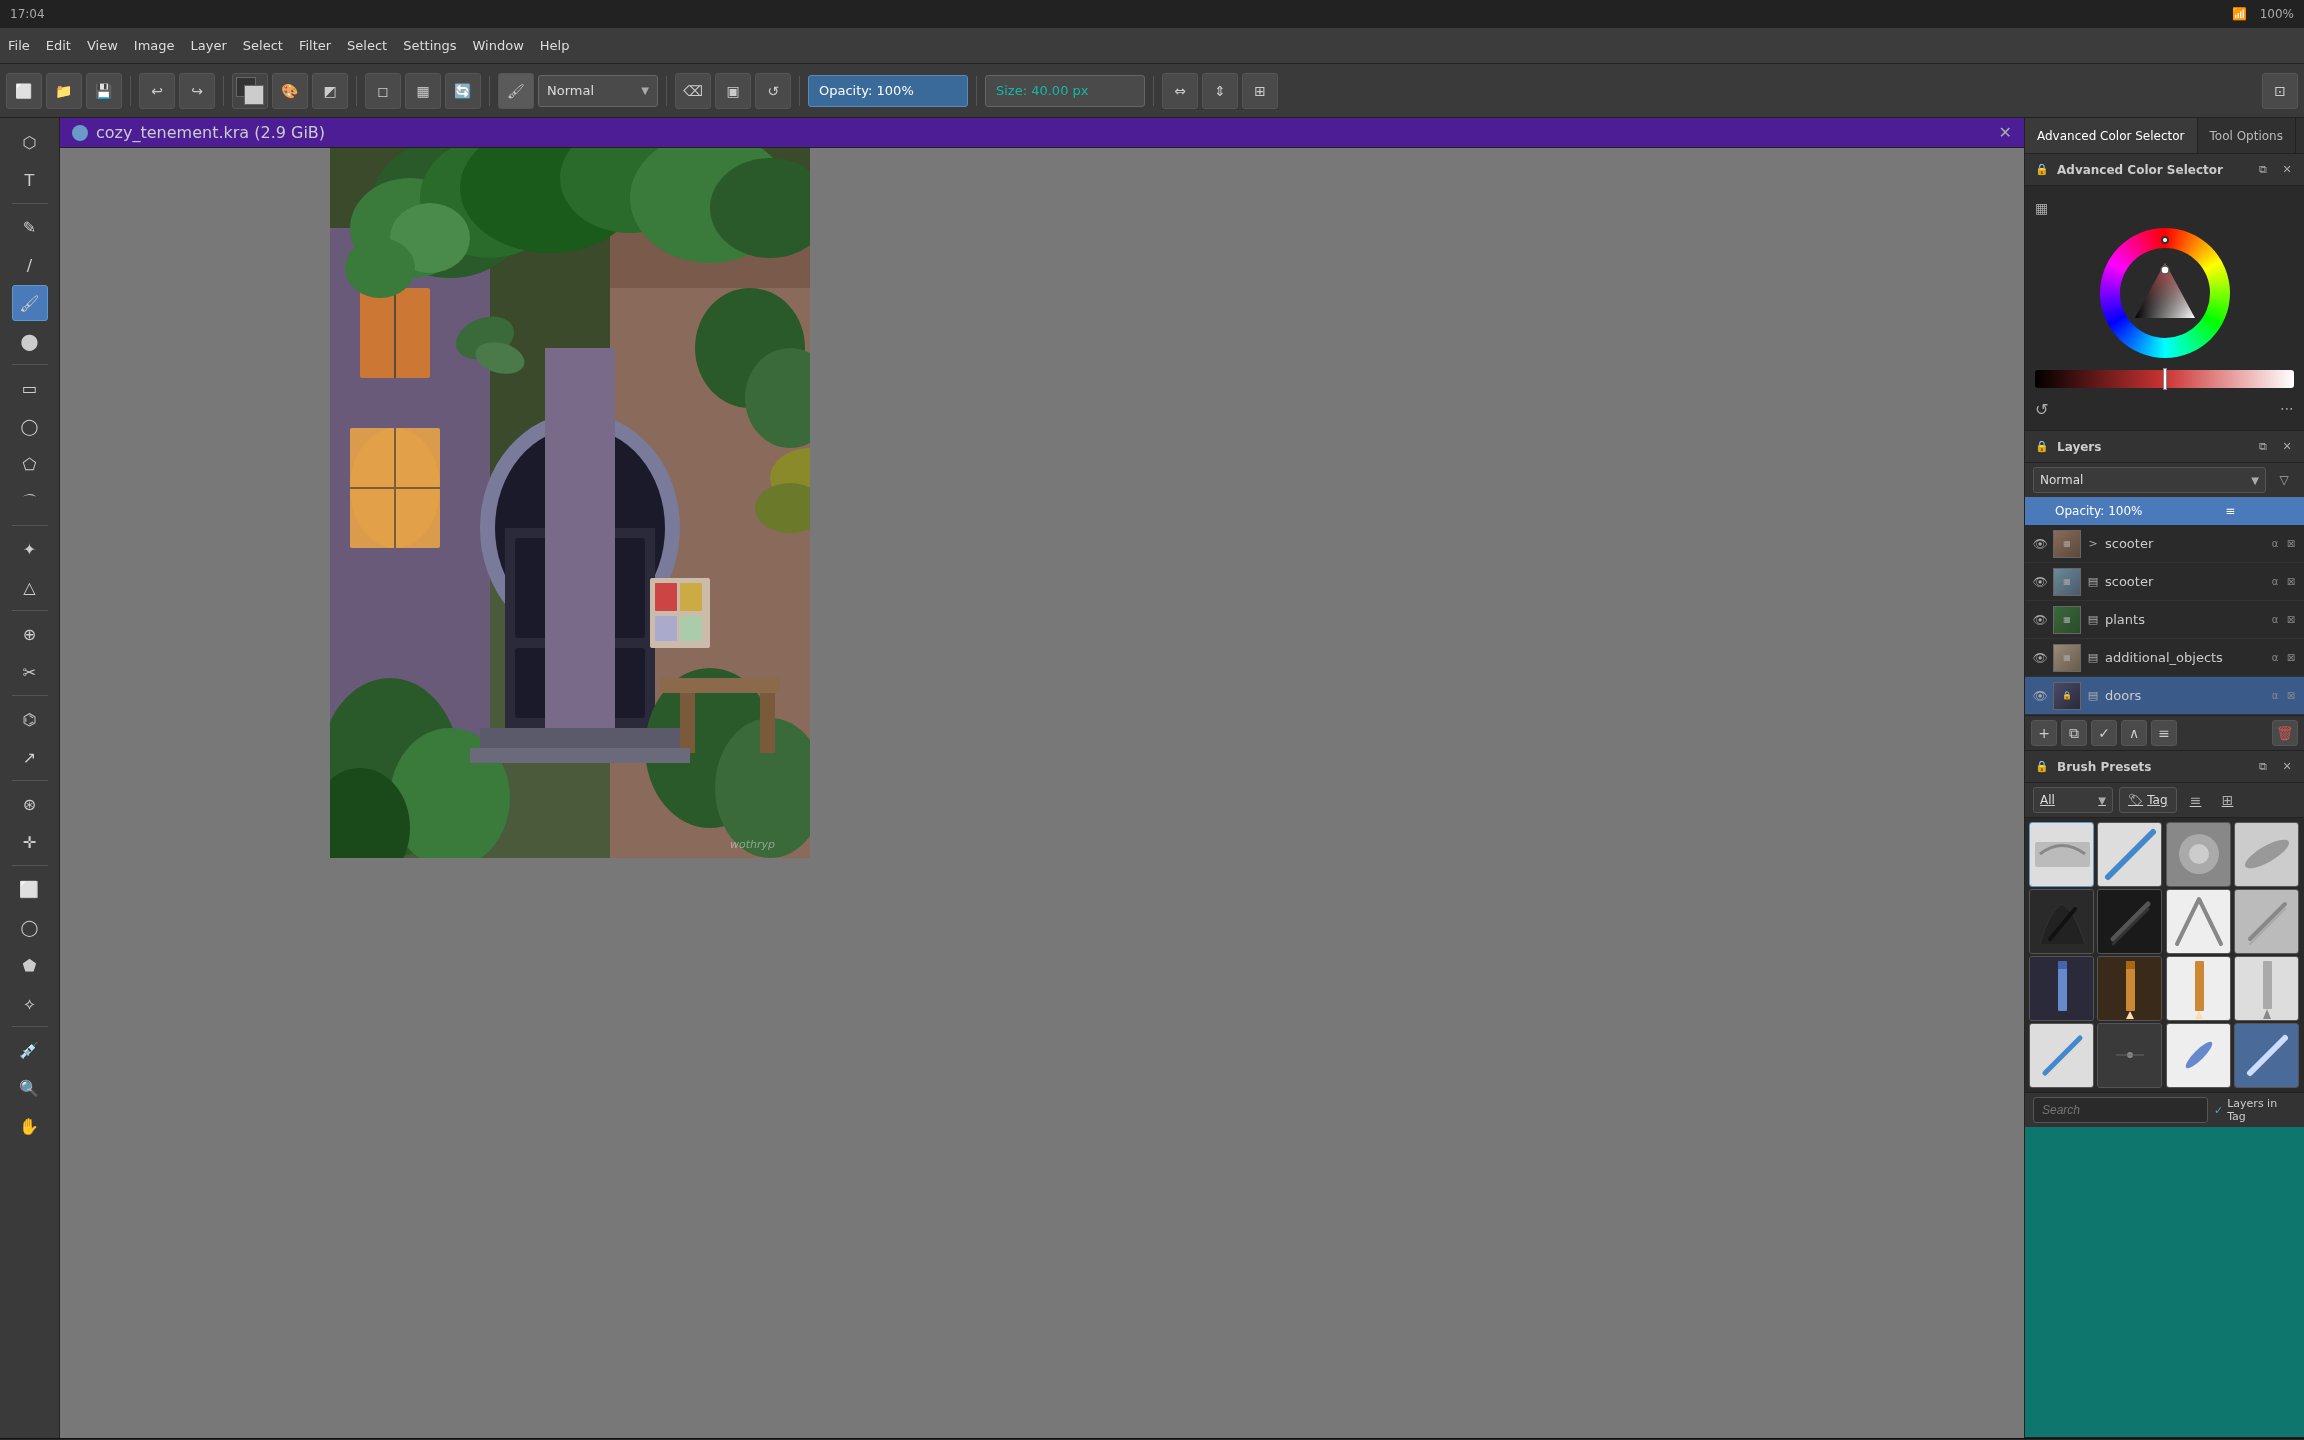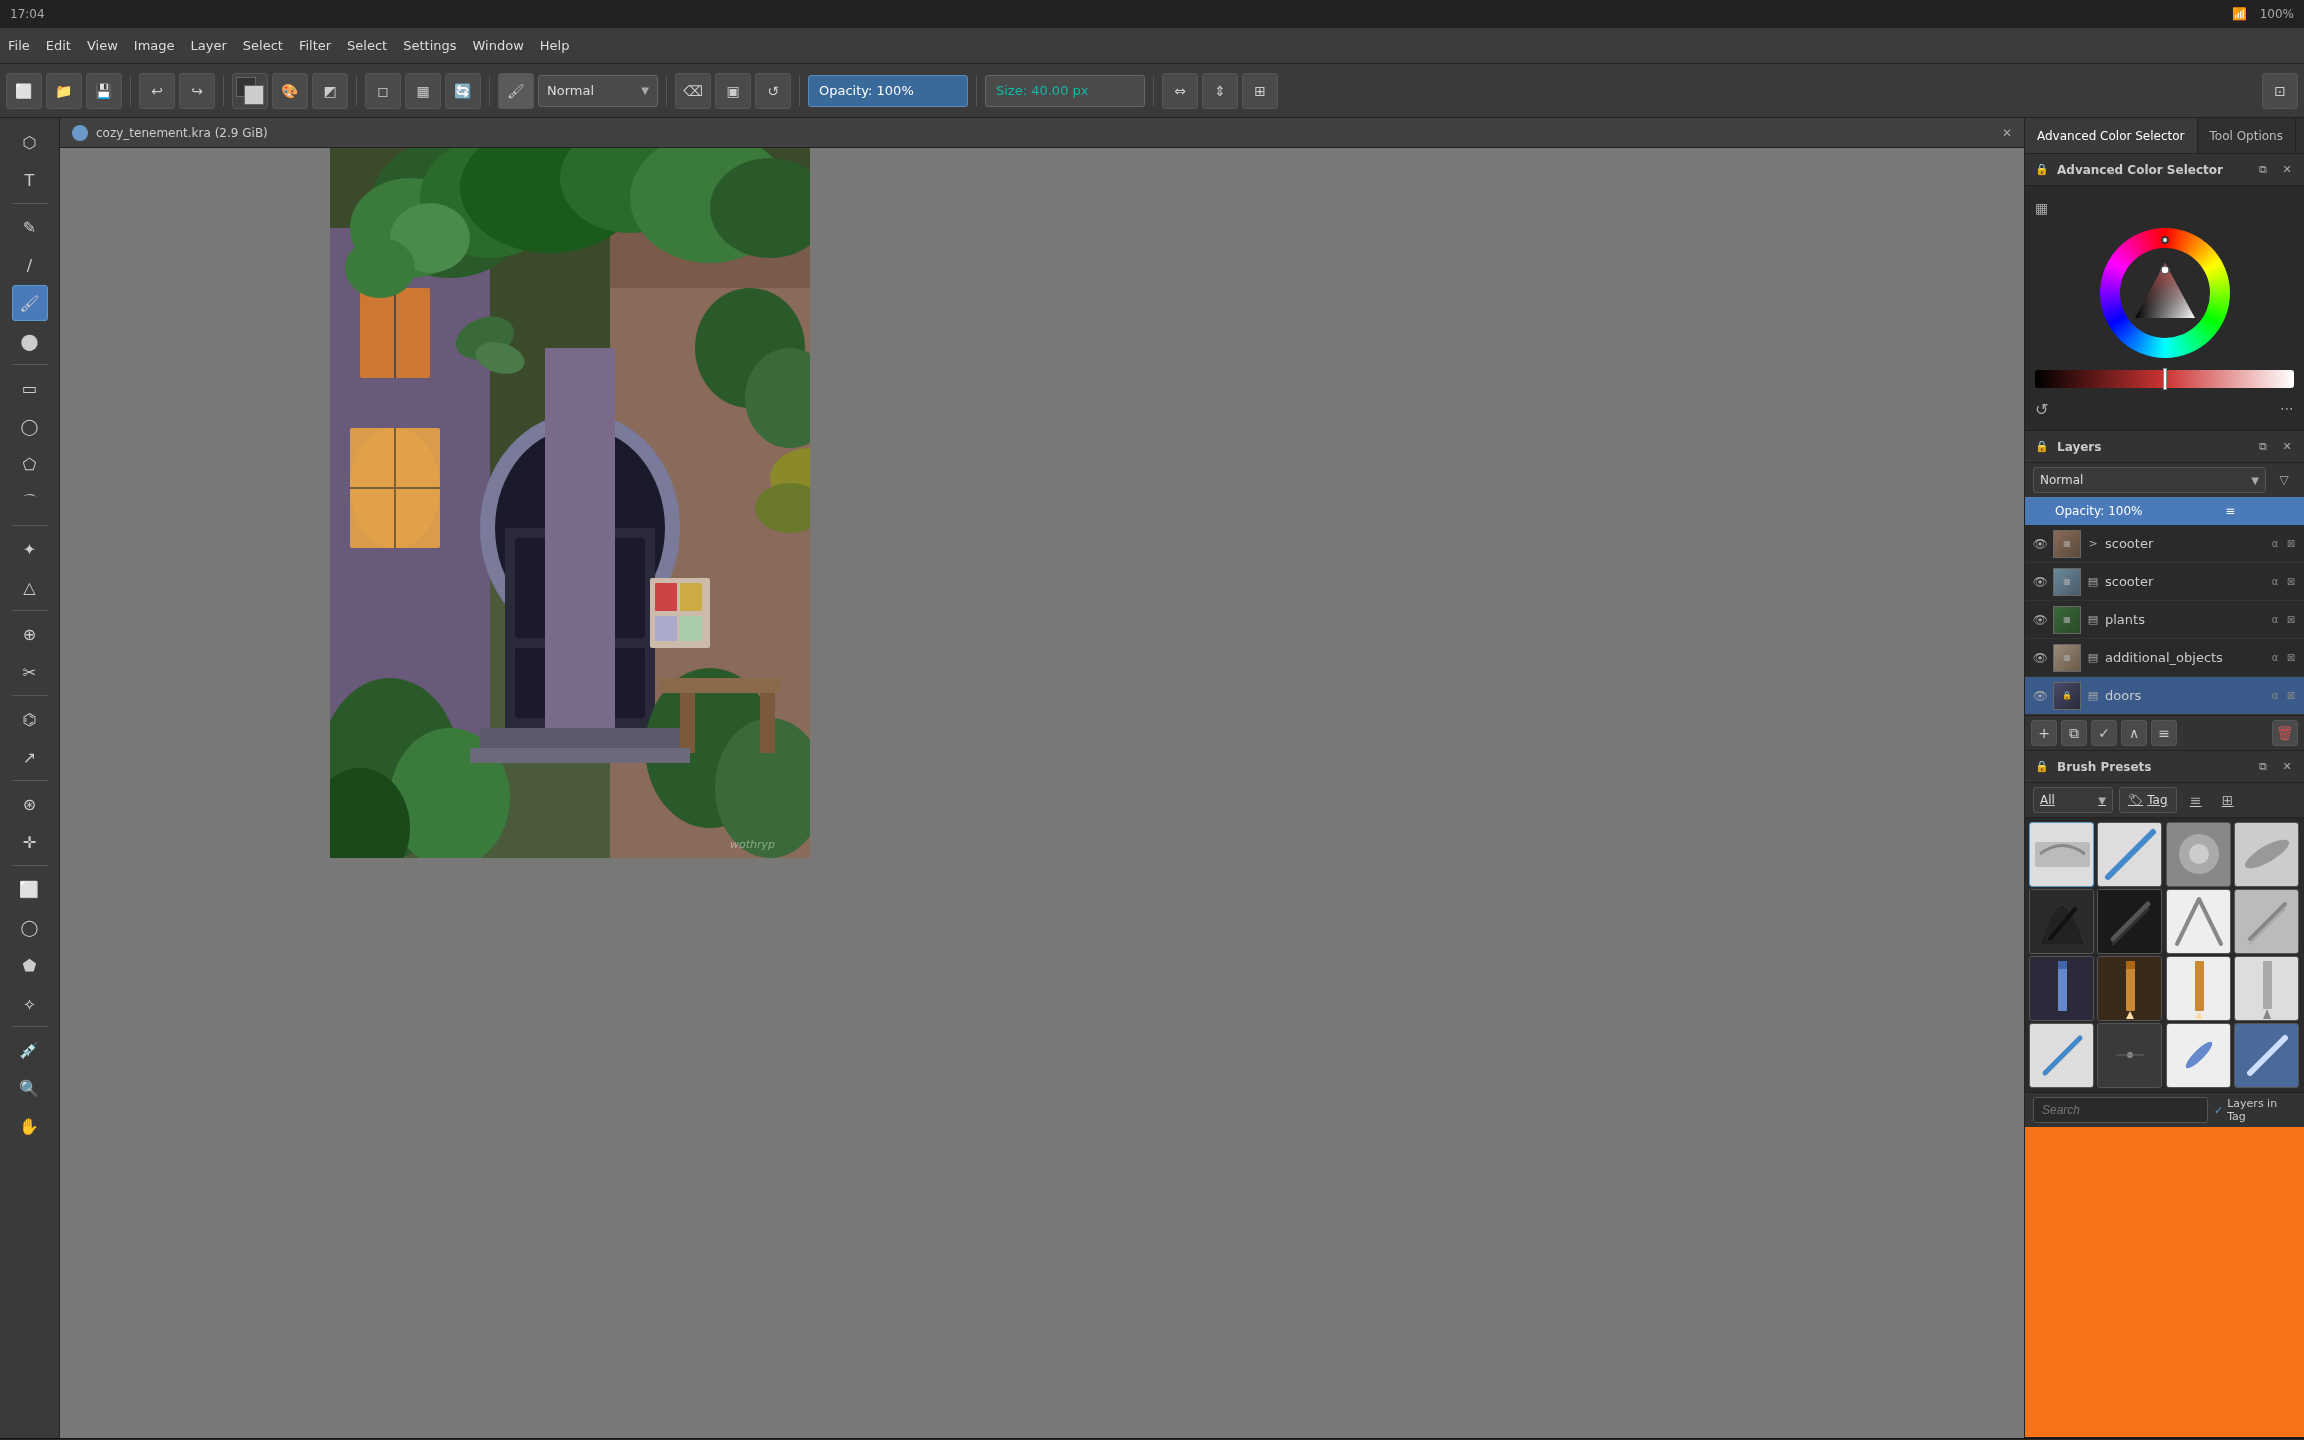--- a/index.html
+++ b/index.html
@@ -40,31 +40,31 @@
       width: 36px; height: 36px; background: transparent; border: 1px solid transparent; border-radius: 3px; display: flex; align-items: center; justify-content: center; cursor: pointer; color: #ccc; font-size: 16px;
     }
     .tool-btn.active { background: #4a7aba; border-color: #5a9aca; }
     .tool-sep { width: 36px; height: 1px; background: #555; margin: 3px 0; }
 
     
     #canvas-area {
       flex: 1; background: #6a6a6a; position: relative; overflow: hidden;
     }
     #canvas-tab {
-      height: 30px; background: #404040; border-bottom: 1px solid #222; display: flex; align-items: center; padding: 0 12px; gap: 8px; font-size: 12px; color: #ccc;
+      height: 30px; background: #4c1d95; border-bottom: 1px solid #222; display: flex; align-items: center; padding: 0 12px; gap: 8px; font-size: 16px; color: #ccc;
     }
     #canvas-tab .tab-favicon { width: 16px; height: 16px; border-radius: 50%; background: #6a9aca; }
     #canvas-close { margin-left: auto; cursor: pointer; color: #aaa; }
     #canvas-content {
       width: 100%; height: calc(100% - 30px); background: #787878; display: flex; align-items: center; justify-content: center; overflow: hidden; position: relative;
     }
 
     
     #right-panels {
-      width: 280px; background: #f97316; border-left: 1px solid #222; display: flex; flex-direction: column; overflow-y: auto;
+      width: 280px; background: #0f766e; border-left: 1px solid #222; display: flex; flex-direction: column; overflow-y: auto;
     }
 
     
     .panel-tabs {
       display: flex; background: #303030; border-bottom: 1px solid #222; height: 36px;
     }
     .panel-tab {
       padding: 0 12px; display: flex; align-items: center; font-size: 12px; color: #bbb; cursor: pointer; border-right: 1px solid #222;
     }
     .panel-tab.active { background: #3a3a3a; color: #fff; }

